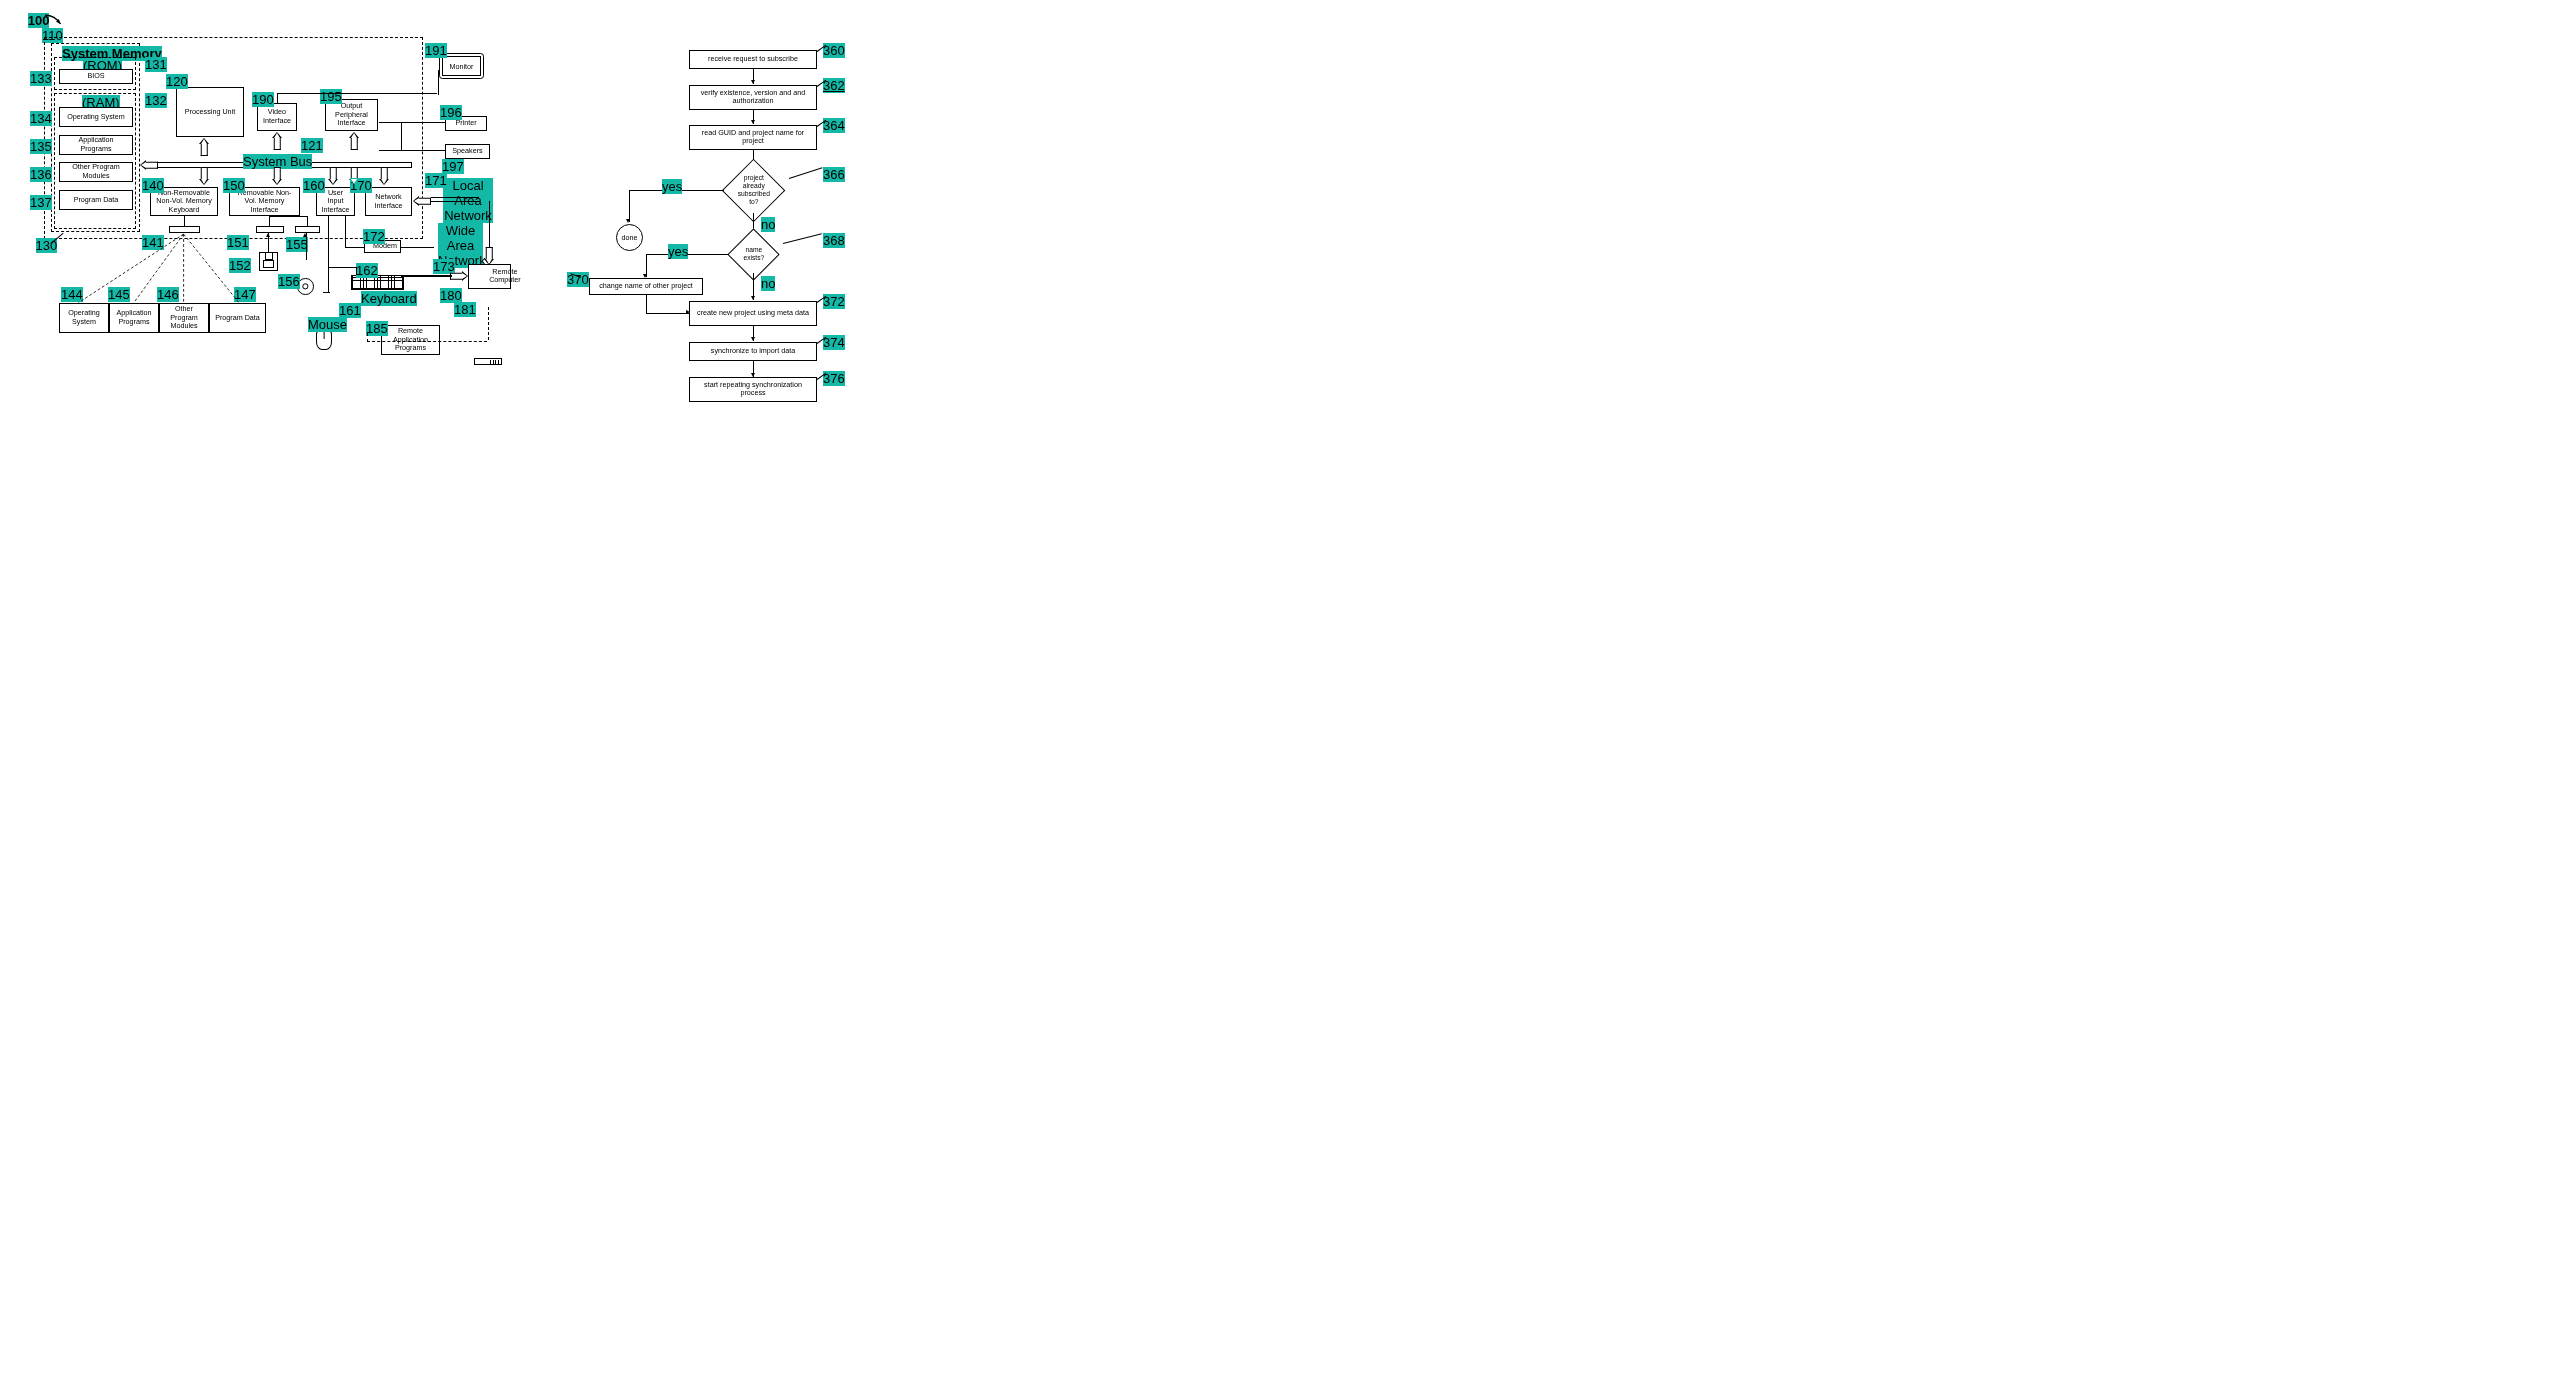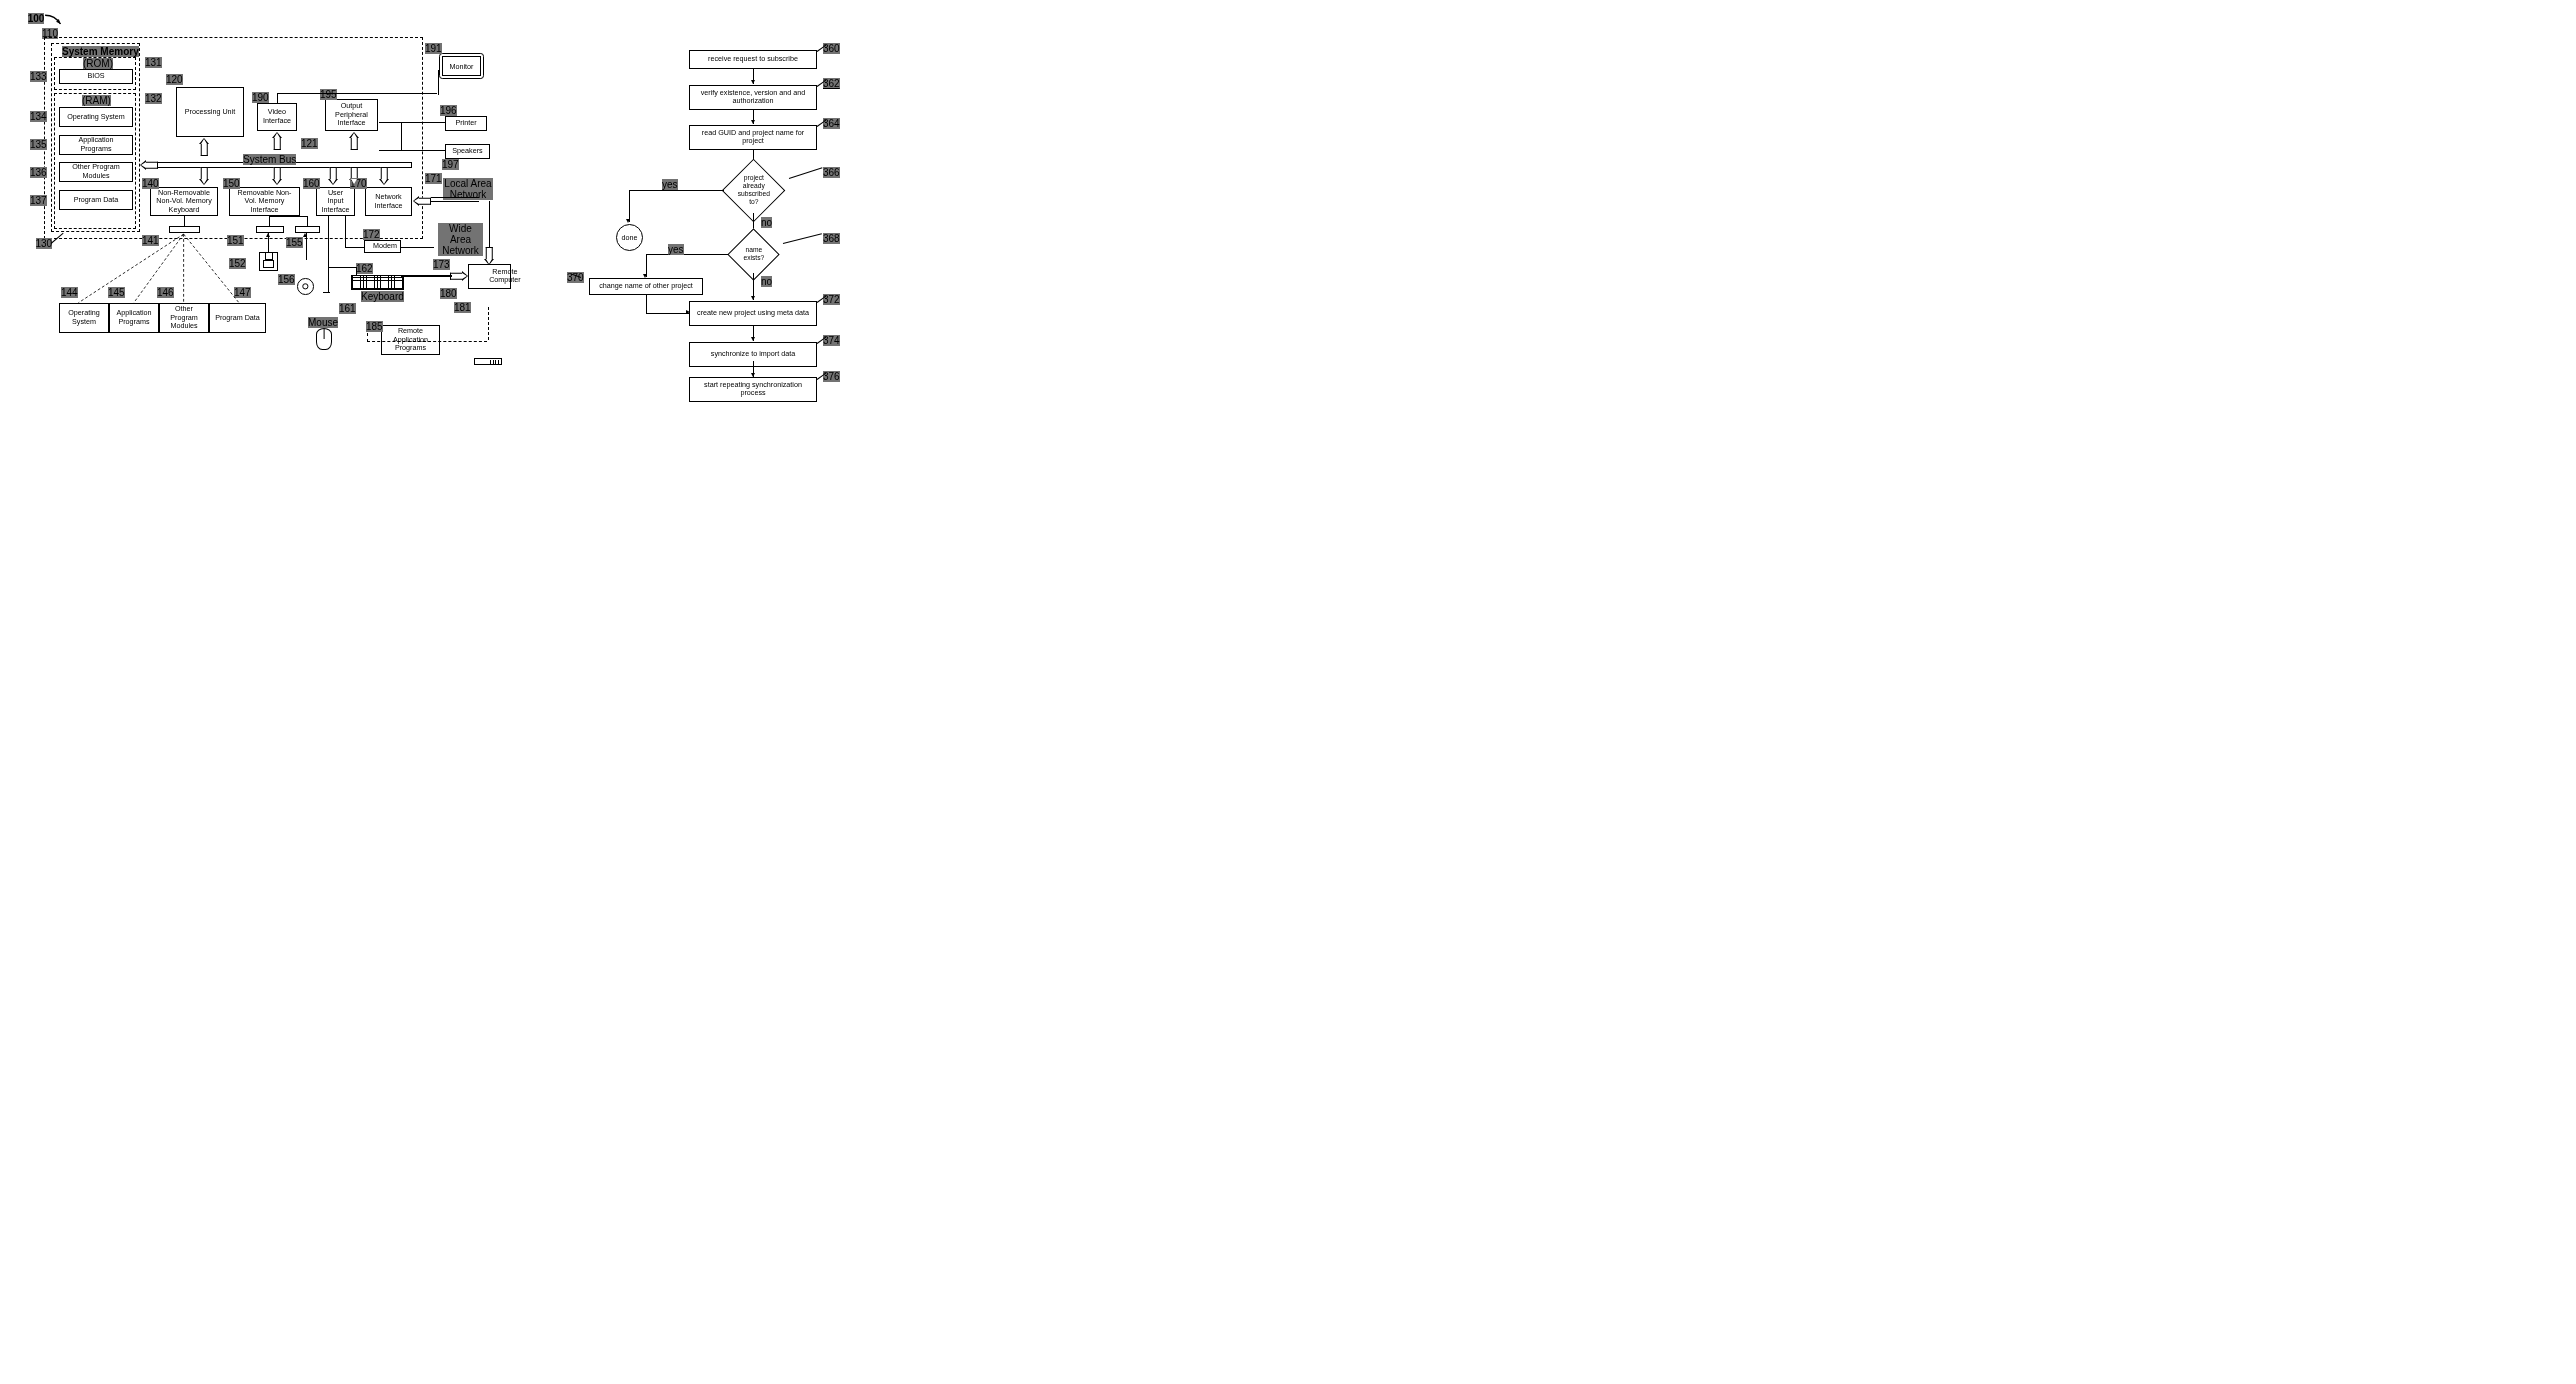--- a/index.html
+++ b/index.html
@@ -23,22 +23,22 @@
     display: flex;
     align-items: center;
     justify-content: center;
     flex-direction: column;
     font-size: 7.2px;
     line-height: 1.2;
     padding: 1.1px 2.2px;
   }
   .dashed { border-style: dashed; }
   .label {
-    font-size: 10px;
-    background: #737373;
+    font-size: 13px;
+    background: #14b8a6;
   }
   .bold { font-weight: bold; }
   .diamond {
     border: 0.8px solid #000;
     background: #fff;
     transform: rotate(45deg);
     display: flex;
     align-items: center;
     justify-content: center;
   }
@@ -456,21 +456,21 @@
   <div class="vline" style="left:742px; top:262px; height:27px;"></div>
   <div class="tri-down" style="left:740px; top:285px;"></div>
 
   <div class="abs box" style="left:678px; top:290px; width:128px; height:24.5px;">create new project using meta data</div>
   <div class="abs label" style="left:812px; top:283px;">372</div>
   <div class="leader" style="left:806px; top:291px; width:11px; transform:rotate(-35deg);"></div>
 
   <div class="vline" style="left:742px; top:314px; height:15.6px;"></div>
   <div class="tri-down" style="left:740px; top:326px;"></div>
 
-  <div class="abs box" style="left:678px; top:331px; width:128px; height:25px;">synchronize to import data</div>
+  <div class="abs box" style="left:678px; top:331px; width:128px; height:19px;">synchronize to import data</div>
   <div class="abs label" style="left:812px; top:324px;">374</div>
   <div class="leader" style="left:806px; top:332px; width:11px; transform:rotate(-35deg);"></div>
 
   <div class="vline" style="left:742px; top:350px; height:15.6px;"></div>
   <div class="tri-down" style="left:740px; top:362px;"></div>
 
   <div class="abs box" style="left:678px; top:366px; width:128px; height:24.5px;">start repeating synchronization process</div>
   <div class="abs label" style="left:812px; top:360px;">376</div>
   <div class="leader" style="left:806px; top:368px; width:11px; transform:rotate(-35deg);"></div>
 

